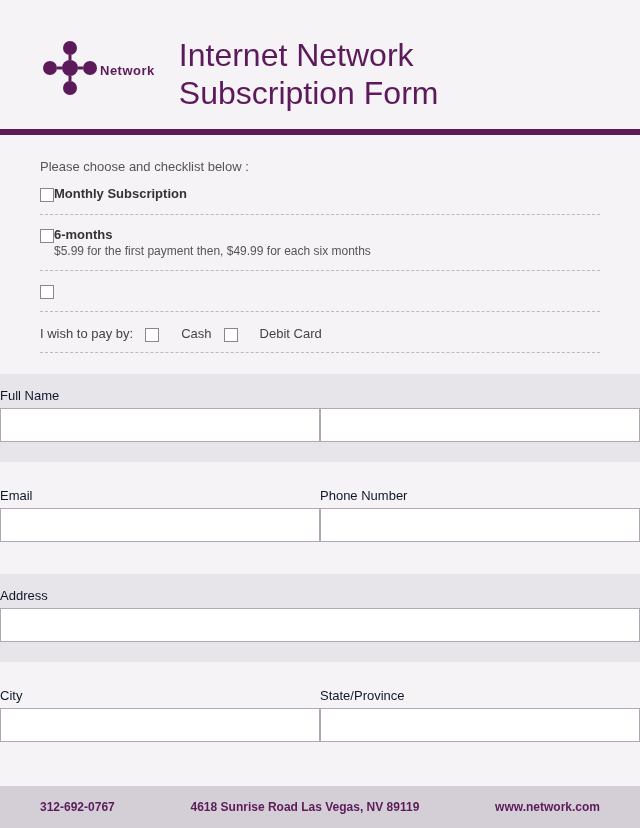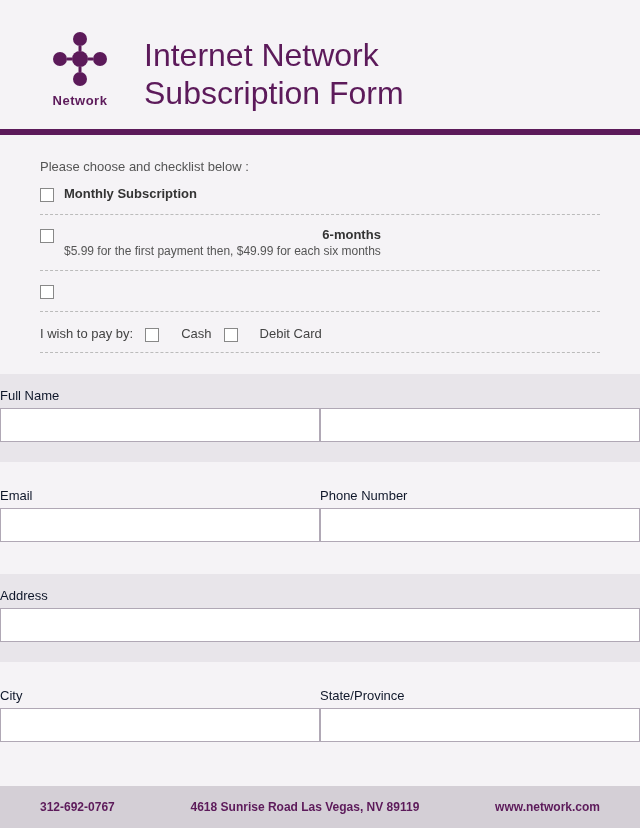--- a/index.html
+++ b/index.html
@@ -26,21 +26,21 @@
     .header {
       background: #f5f3f6;
       display: flex;
       align-items: center;
       padding: 24px 40px 16px 40px;
       gap: 24px;
     }
 
     .logo-area {
       display: flex;
-      flex-direction: column;
+      flex-direction: row;
       align-items: center;
       min-width: 80px;
       justify-content: center;
     }
 
     .logo-icon {
       width: 60px;
       height: 60px;
     }
 
@@ -76,24 +76,22 @@
     .instructions {
       font-size: 13px;
       color: #555;
       margin-bottom: 0;
     }
 
     
     .subscription-option {
       display: flex;
       align-items: flex-start;
-      gap: 10px;
       padding: 12px 0;
       border-bottom: 1px dashed #bbb;
-      text-align: right;
     }
 
     .subscription-option:last-of-type {
       border-bottom: 1px dashed #bbb;
     }
 
     .checkbox-custom {
       width: 14px;
       height: 14px;
       border: 1.5px solid #888;

